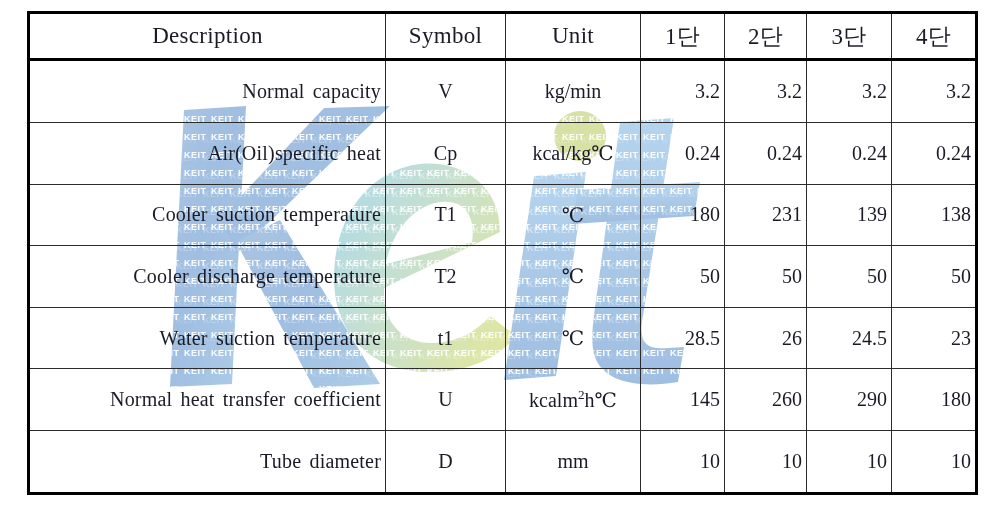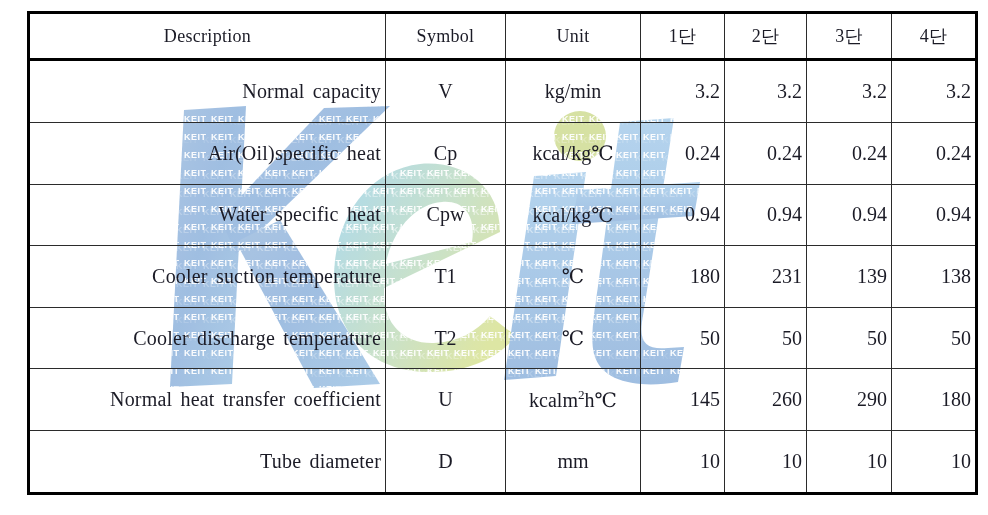--- a/index.html
+++ b/index.html
@@ -74,21 +74,21 @@
     vertical-align: middle;
     white-space: nowrap;
     overflow: hidden;
   }
   
   table.spec {
     border: 3px solid #000000;
   }
   table.spec thead th {
     border-bottom: 3px solid #000000;
-    font-size: 18px;
+    font-size: 23px;
     text-align: center;
     height: 44px;
     letter-spacing: 0.3px;
   }
   table.spec thead th.desc-head { text-align: center; }
 
   table.spec tbody td {
     height: 40px;
     font-size: 20px;
   }
@@ -279,47 +279,47 @@
           <tr>
             <td class="c-desc">Air(Oil)specific heat</td>
             <td class="c-sym">Cp</td>
             <td class="c-unit">kcal/kg℃</td>
             <td class="c-val">0.24</td>
             <td class="c-val">0.24</td>
             <td class="c-val">0.24</td>
             <td class="c-val">0.24</td>
           </tr>
           <tr>
-            <td class="c-desc">Water specific heat</td>
-            <td class="c-sym">Cpw</td>
-            <td class="c-unit">kcal/kg℃</td>
-            <td class="c-val">0.94</td>
-            <td class="c-val">0.94</td>
-            <td class="c-val">0.94</td>
-            <td class="c-val">0.94</td>
-          </tr>
-          <tr>
             <td class="c-desc">Cooler suction temperature</td>
             <td class="c-sym">T1</td>
             <td class="c-unit">℃</td>
             <td class="c-val">180</td>
             <td class="c-val">231</td>
             <td class="c-val">139</td>
             <td class="c-val">138</td>
           </tr>
           <tr>
             <td class="c-desc">Cooler discharge temperature</td>
             <td class="c-sym">T2</td>
             <td class="c-unit">℃</td>
             <td class="c-val">50</td>
             <td class="c-val">50</td>
             <td class="c-val">50</td>
             <td class="c-val">50</td>
           </tr>
           <tr>
+            <td class="c-desc">Water suction temperature</td>
+            <td class="c-sym">t1</td>
+            <td class="c-unit">℃</td>
+            <td class="c-val">28.5</td>
+            <td class="c-val">26</td>
+            <td class="c-val">24.5</td>
+            <td class="c-val">23</td>
+          </tr>
+          <tr>
             <td class="c-desc">Normal heat transfer coefficient</td>
             <td class="c-sym">U</td>
             <td class="c-unit">kcalm<sup class="sup2">2</sup>h℃</td>
             <td class="c-val">145</td>
             <td class="c-val">260</td>
             <td class="c-val">290</td>
             <td class="c-val">180</td>
           </tr>
           <tr>
             <td class="c-desc">Tube diameter</td>

